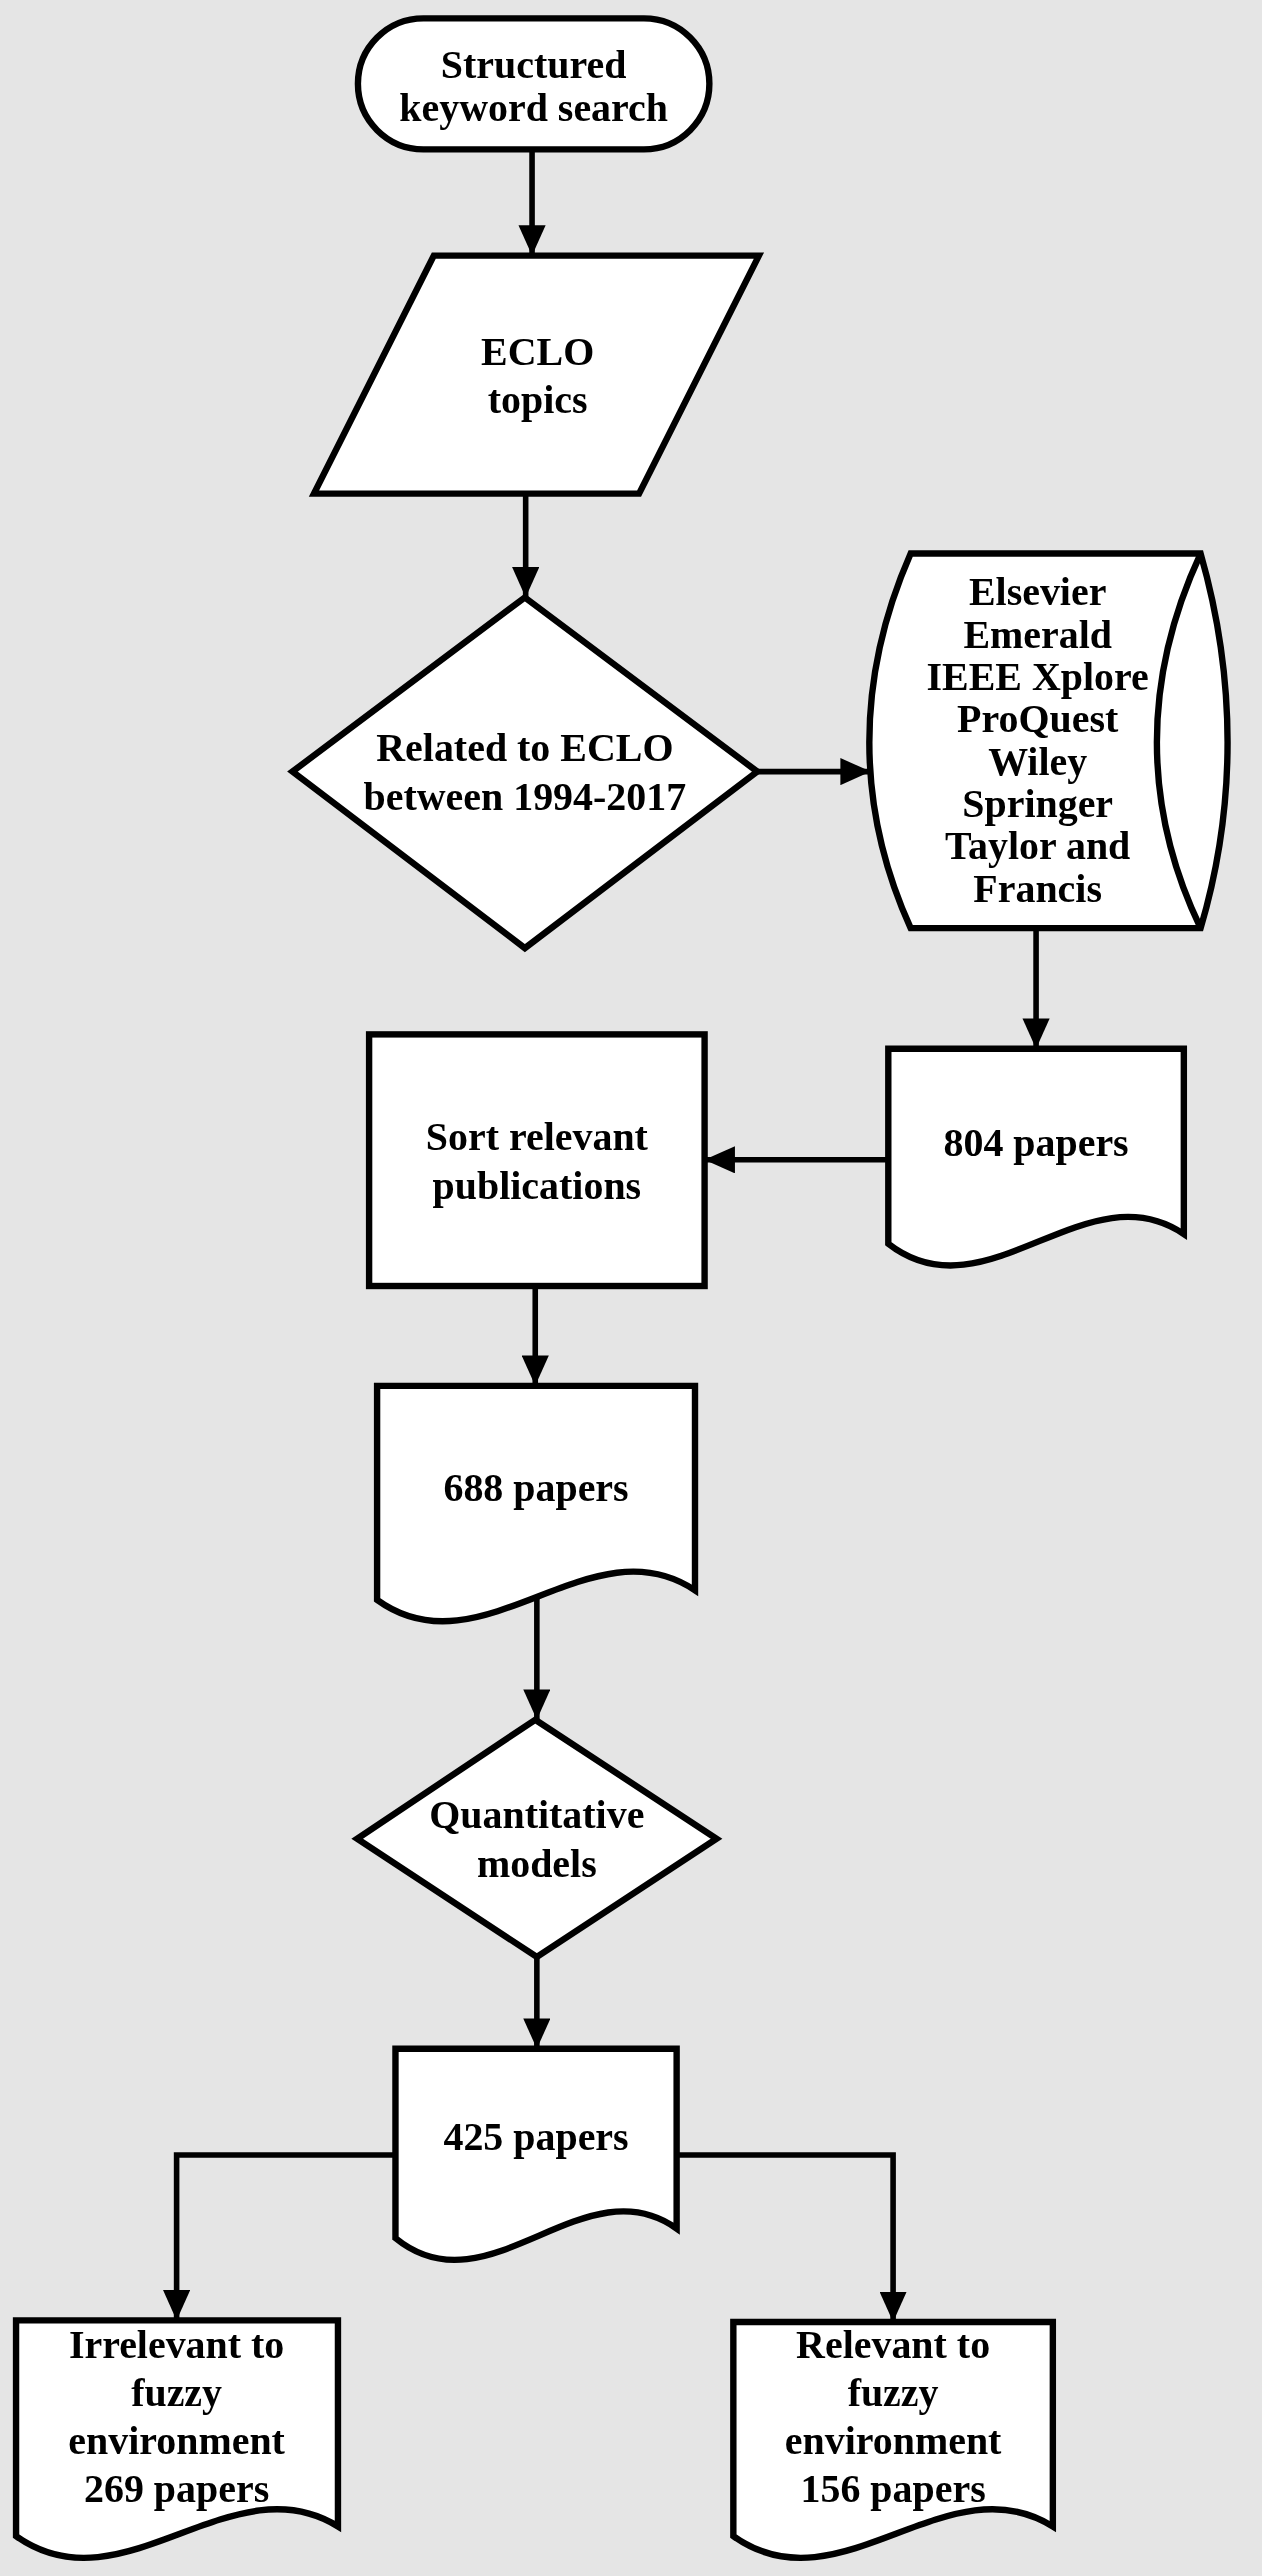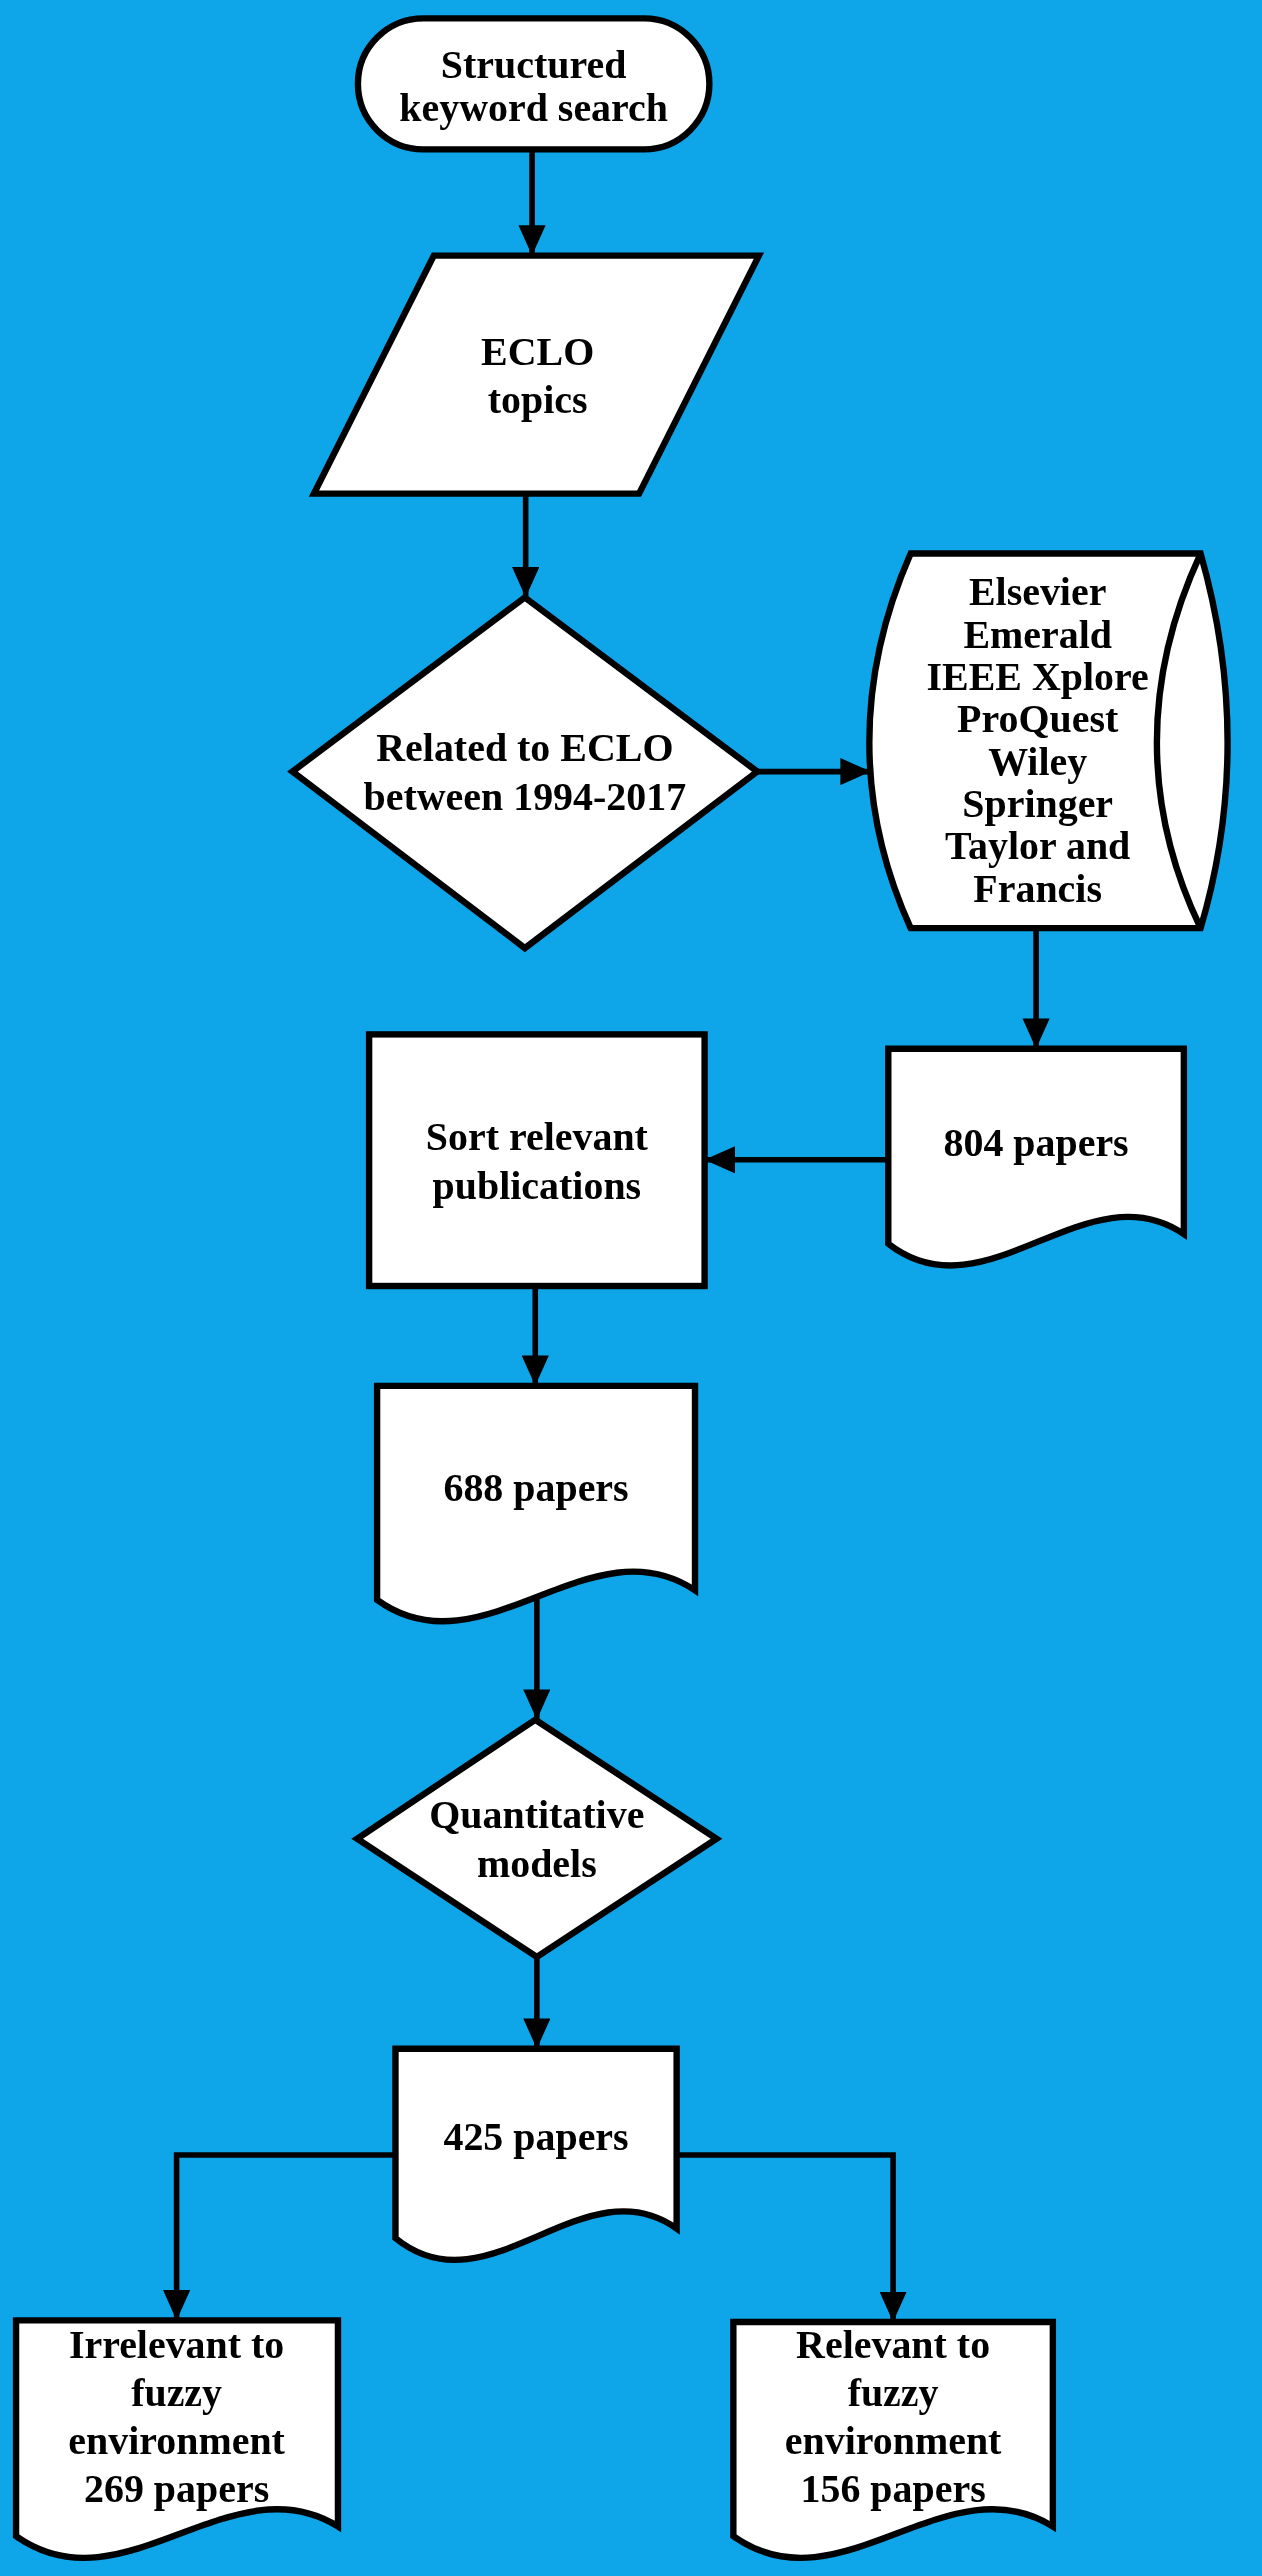--- a/index.html
+++ b/index.html
@@ -4,21 +4,21 @@
 <style>
   html, body {
     margin: 0;
     padding: 0;
     background: #ffffff;
   }
   .page {
     position: relative;
     width: 1263px;
     height: 2576px;
-    background: #0ea5e9;
+    background: #e5e5e5;
     overflow: hidden;
   }
   svg.flowchart {
     display: block;
     width: 1263px;
     height: 2576px;
   }
   .shape {
     fill: #ffffff;
     stroke: #000000;

